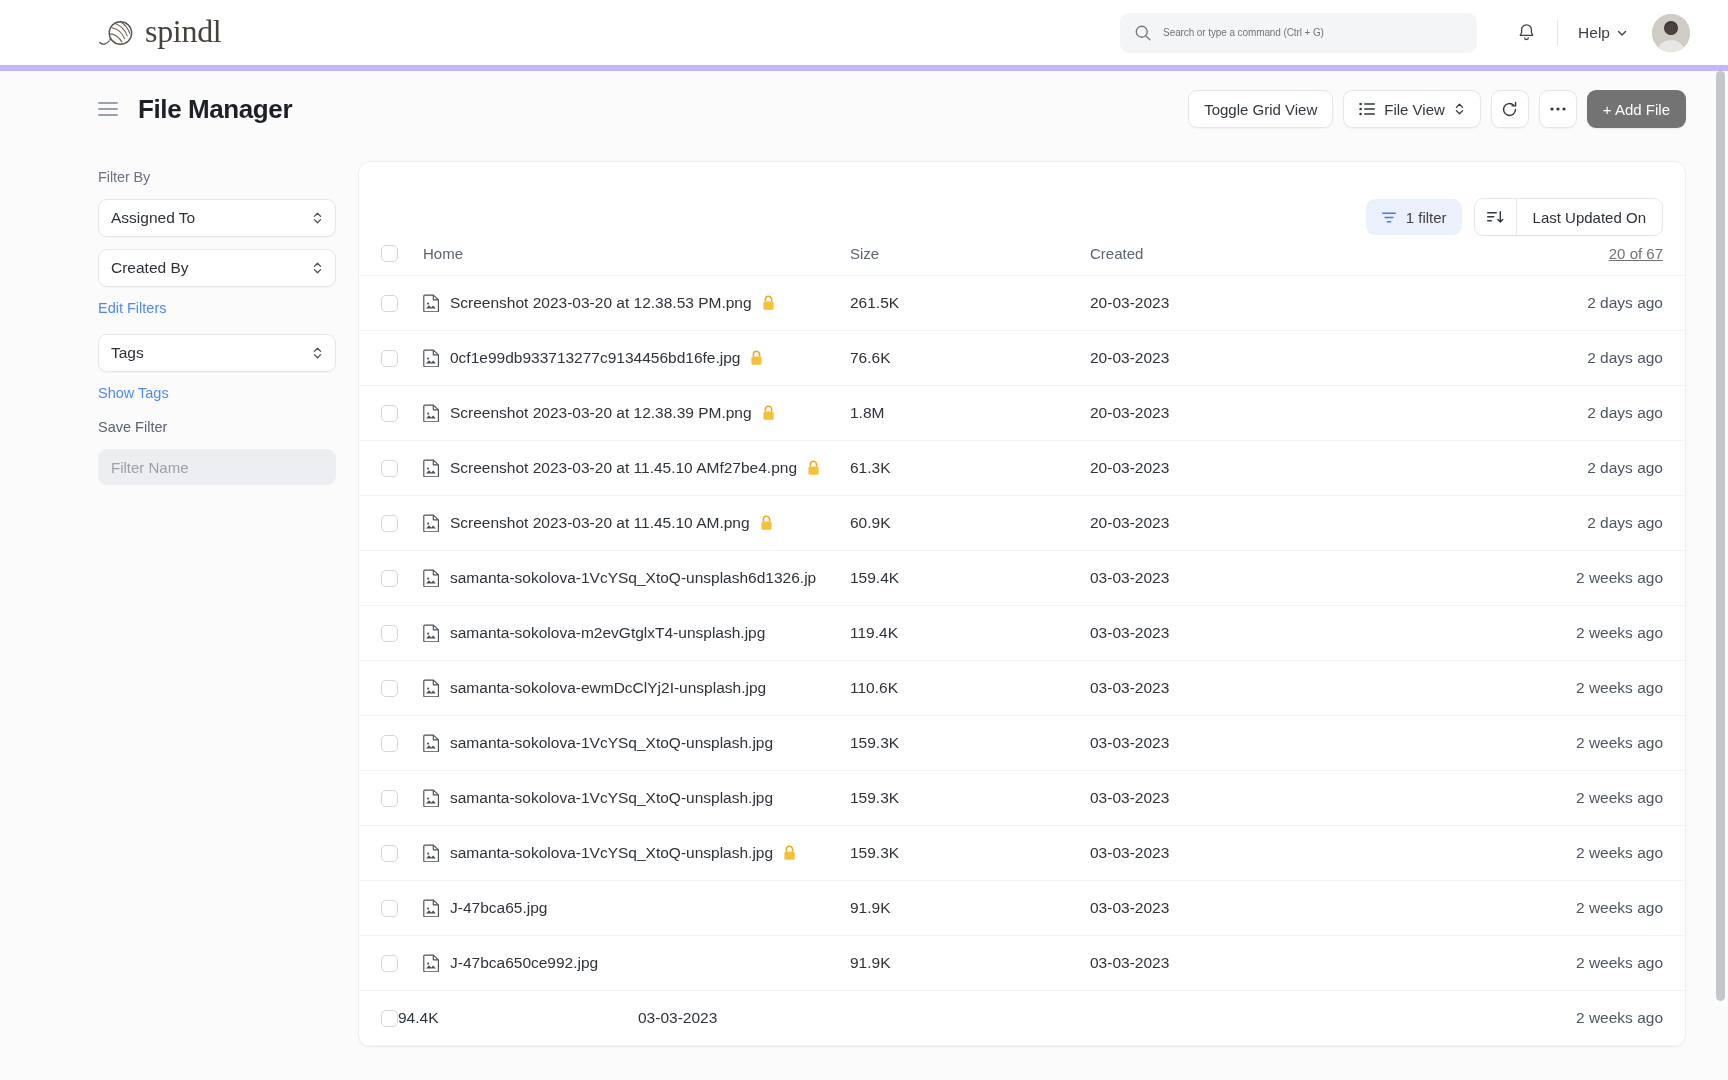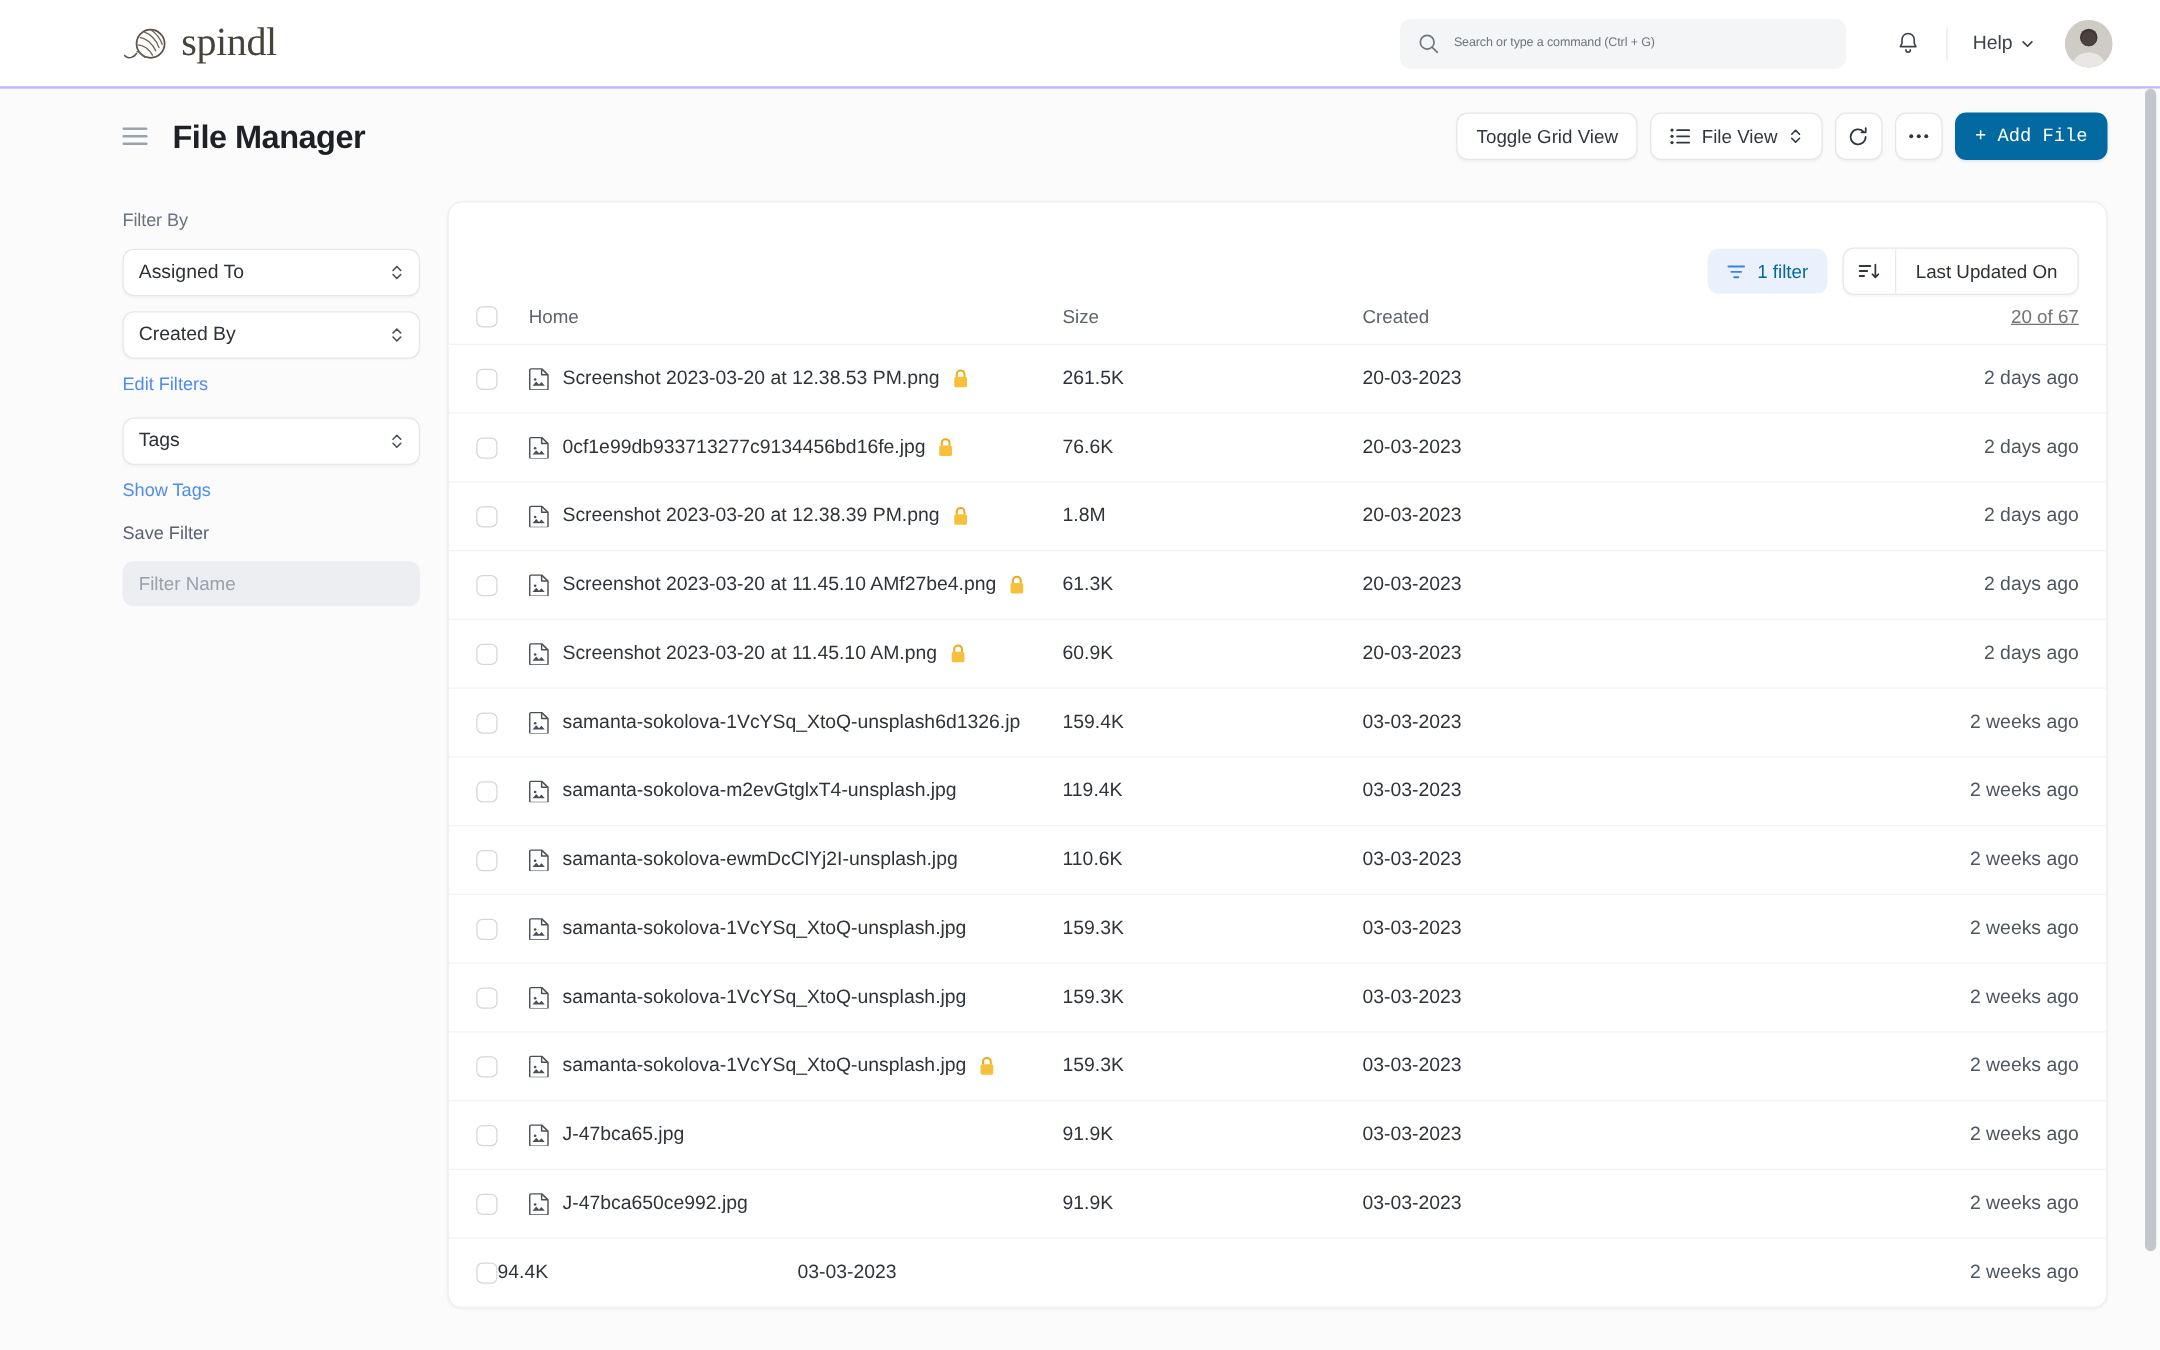--- a/index.html
+++ b/index.html
@@ -8,21 +8,21 @@
     font-family: "Liberation Sans", sans-serif;
     background: #ffffff;
     overflow: hidden;
   }
   body { position: relative; }
 
   
   .navbar {
     height: 71px;
     background: #ffffff;
-    border-bottom: 2px solid #c4b5fd;
+    border-bottom: 6px solid #c4b5fd;
     display: flex;
     align-items: center;
     padding: 0 38px 0 98px;
     position: relative;
   }
   .brand { display: flex; align-items: center; gap: 9px; }
   .brand-mark { width: 38px; height: 34px; display: block; }
   .brand-text {
     font-family: "Liberation Serif", serif;
     font-size: 32px;
@@ -98,29 +98,28 @@
     display: flex; align-items: center; justify-content: center;
     padding: 2px 15px;
     font-size: 15px; color: #31373f;
     box-shadow: 0 1px 1.5px rgba(16,24,40,0.04);
     gap: 9px;
     white-space: nowrap;
   }
   .tb-icon-btn { width: 38px; padding: 0; }
   .btn-primary {
     height: 38px;
-    background: #0369a1;
+    background: #737373;
     border-radius: 9px;
     color: #ffffff;
     font-size: 15px;
     display: flex; align-items: center; justify-content: center;
     padding: 0 16px;
     white-space: nowrap;
     box-shadow: 0 1px 2px rgba(16,24,40,0.08);
-    font-family: Liberation Mono, monospace;
   }
 
   
   .body-wrap {
     display: flex;
     padding: 0 42px 0 98px;
     background: #fbfbfc;
     height: calc(1080px - 71px - 76px);
     align-items: flex-start;
     gap: 0;
@@ -189,21 +188,21 @@
     white-space: nowrap;
     overflow: hidden;
   }
   .fbox-id { width: 168px; }
   .fbox-name { width: 168px; }
   .fbox-doc { width: 168px; }
   .filter-right { margin-left: auto; display: flex; align-items: center; gap: 12px; }
   .chip-filter {
     height: 36px; background: #eaf1fd; border-radius: 9px;
     display: flex; align-items: center; gap: 9px;
-    padding: 0 15px; font-size: 15px; color: #0369a1;
+    padding: 0 15px; font-size: 15px; color: #404040;
   }
   .sort-group {
     height: 38px; display: flex; align-items: stretch;
     border: 1px solid #e4e7ea; border-radius: 9px; overflow: hidden;
     background: #fff;
     box-shadow: 0 1px 1.5px rgba(16,24,40,0.03);
   }
   .sort-icon-cell {
     width: 42px; display: flex; align-items: center; justify-content: center;
     border-right: 1px solid #e8eaed;

